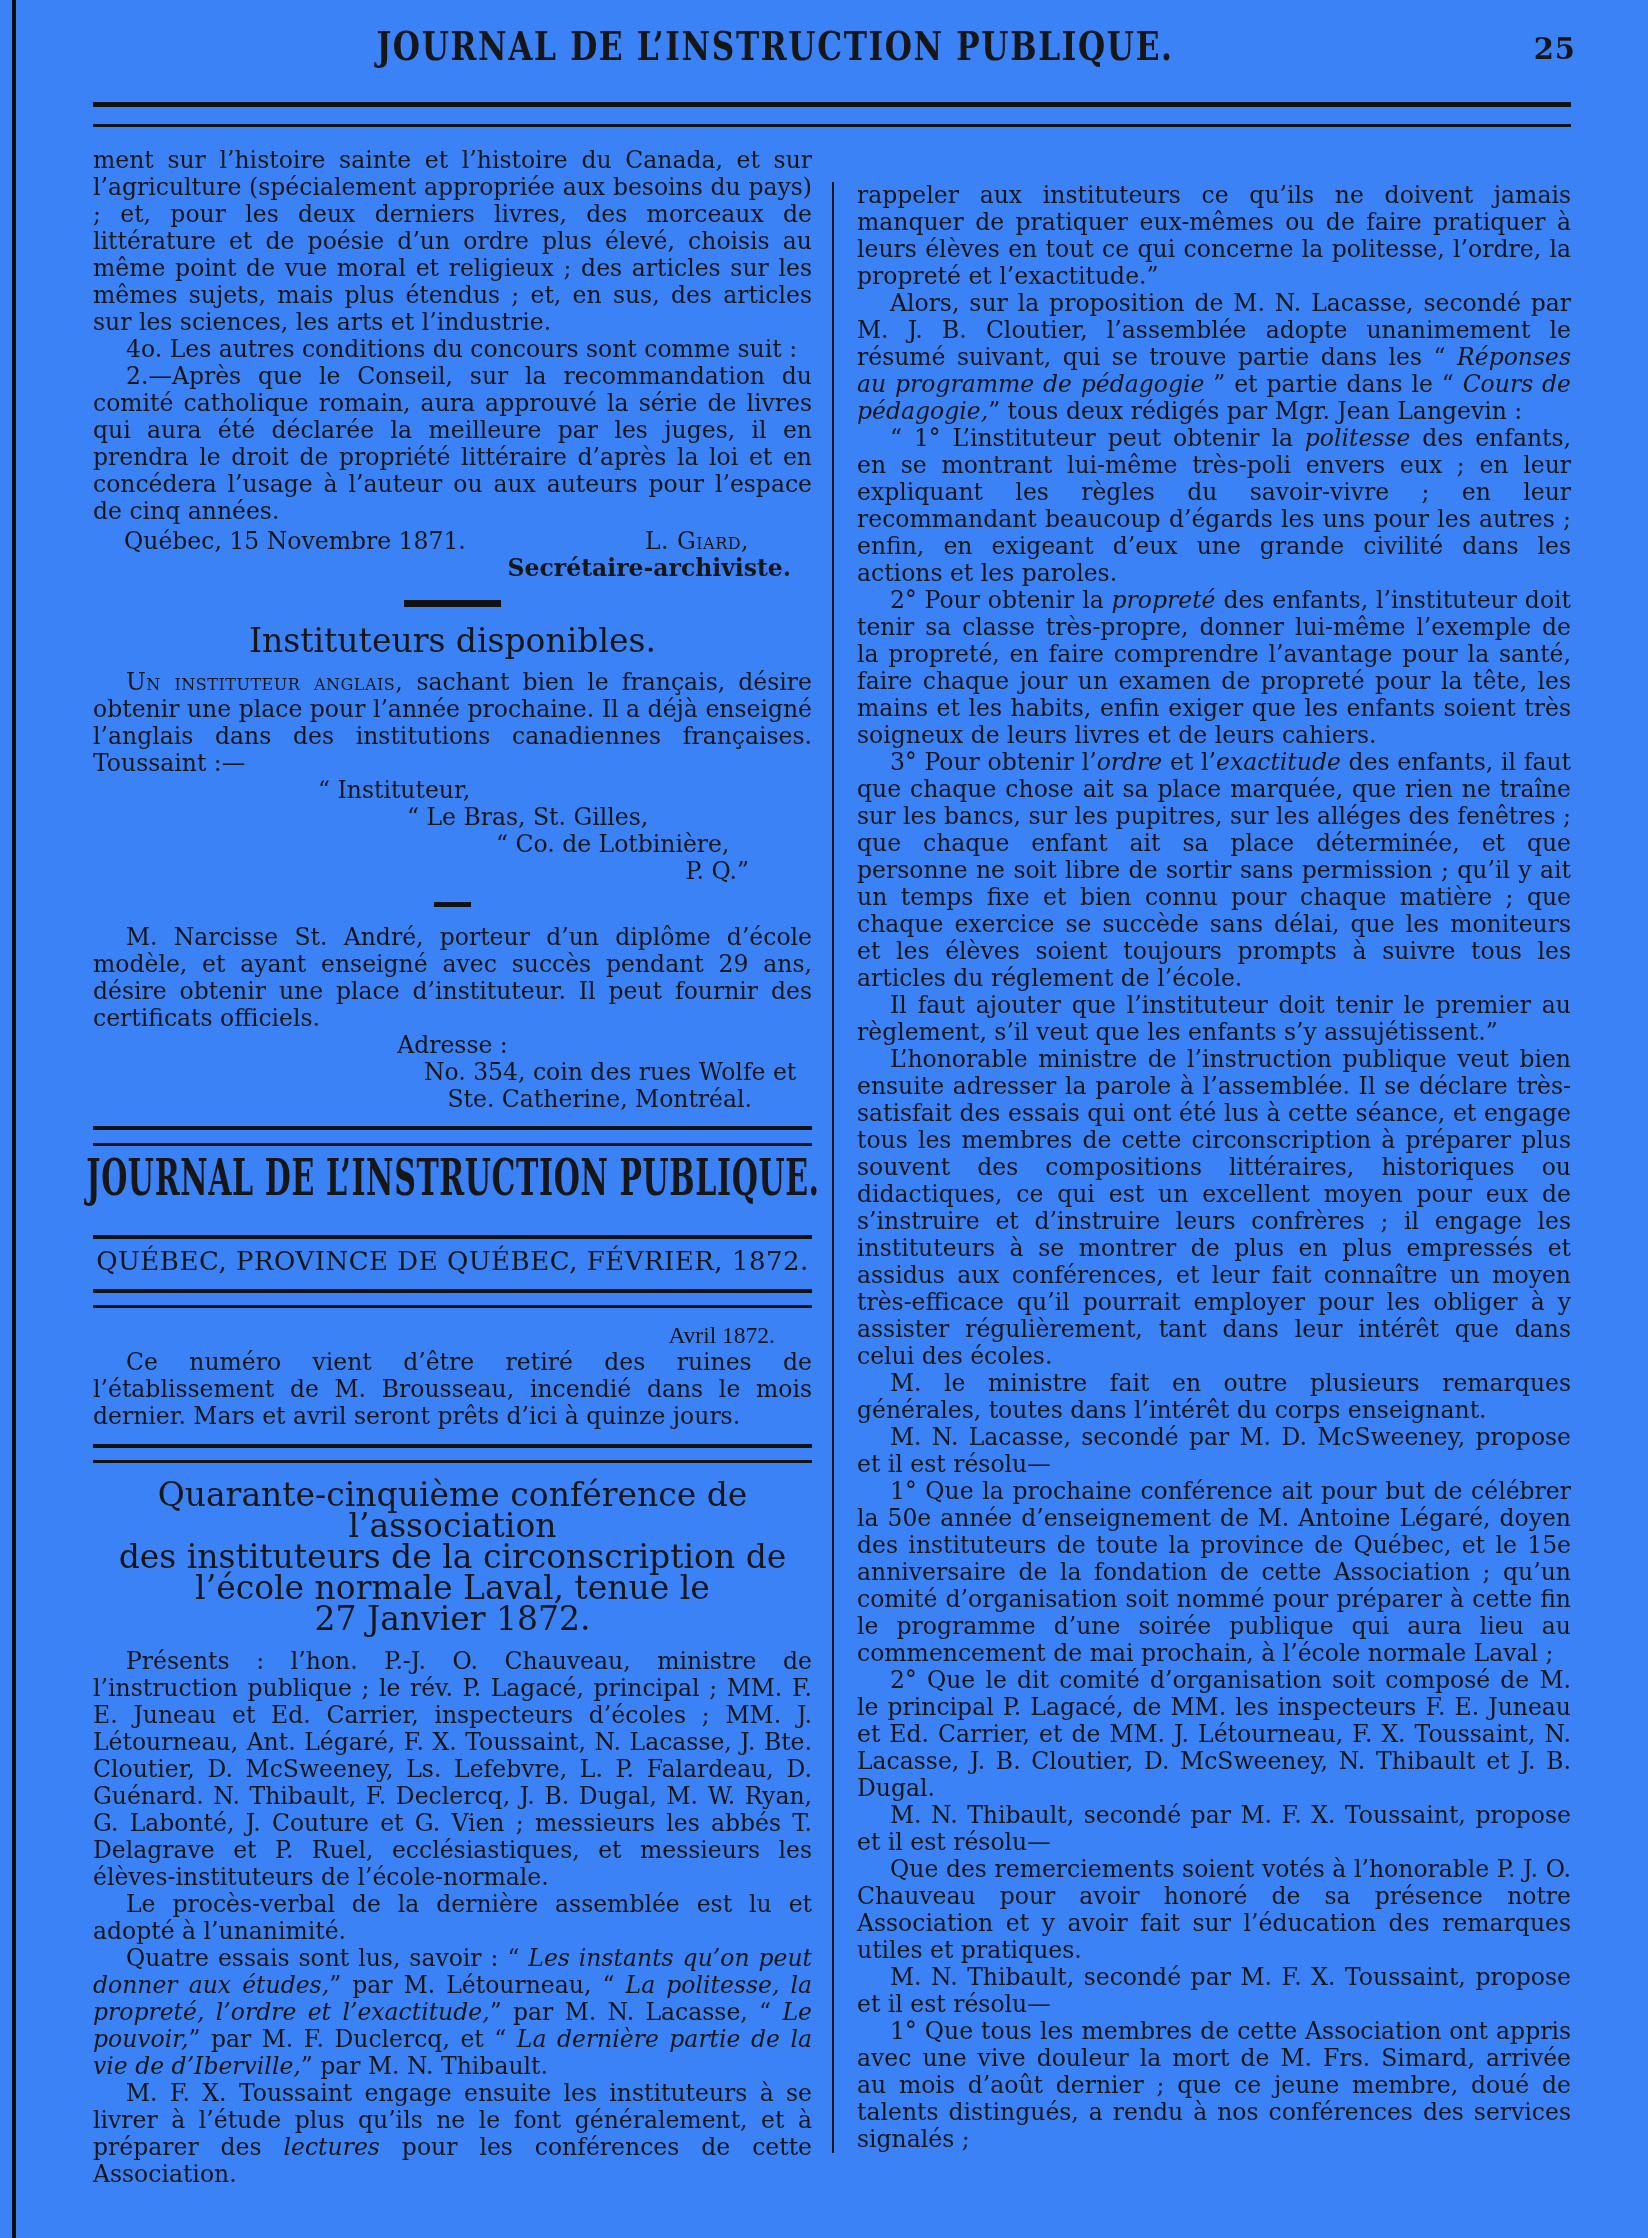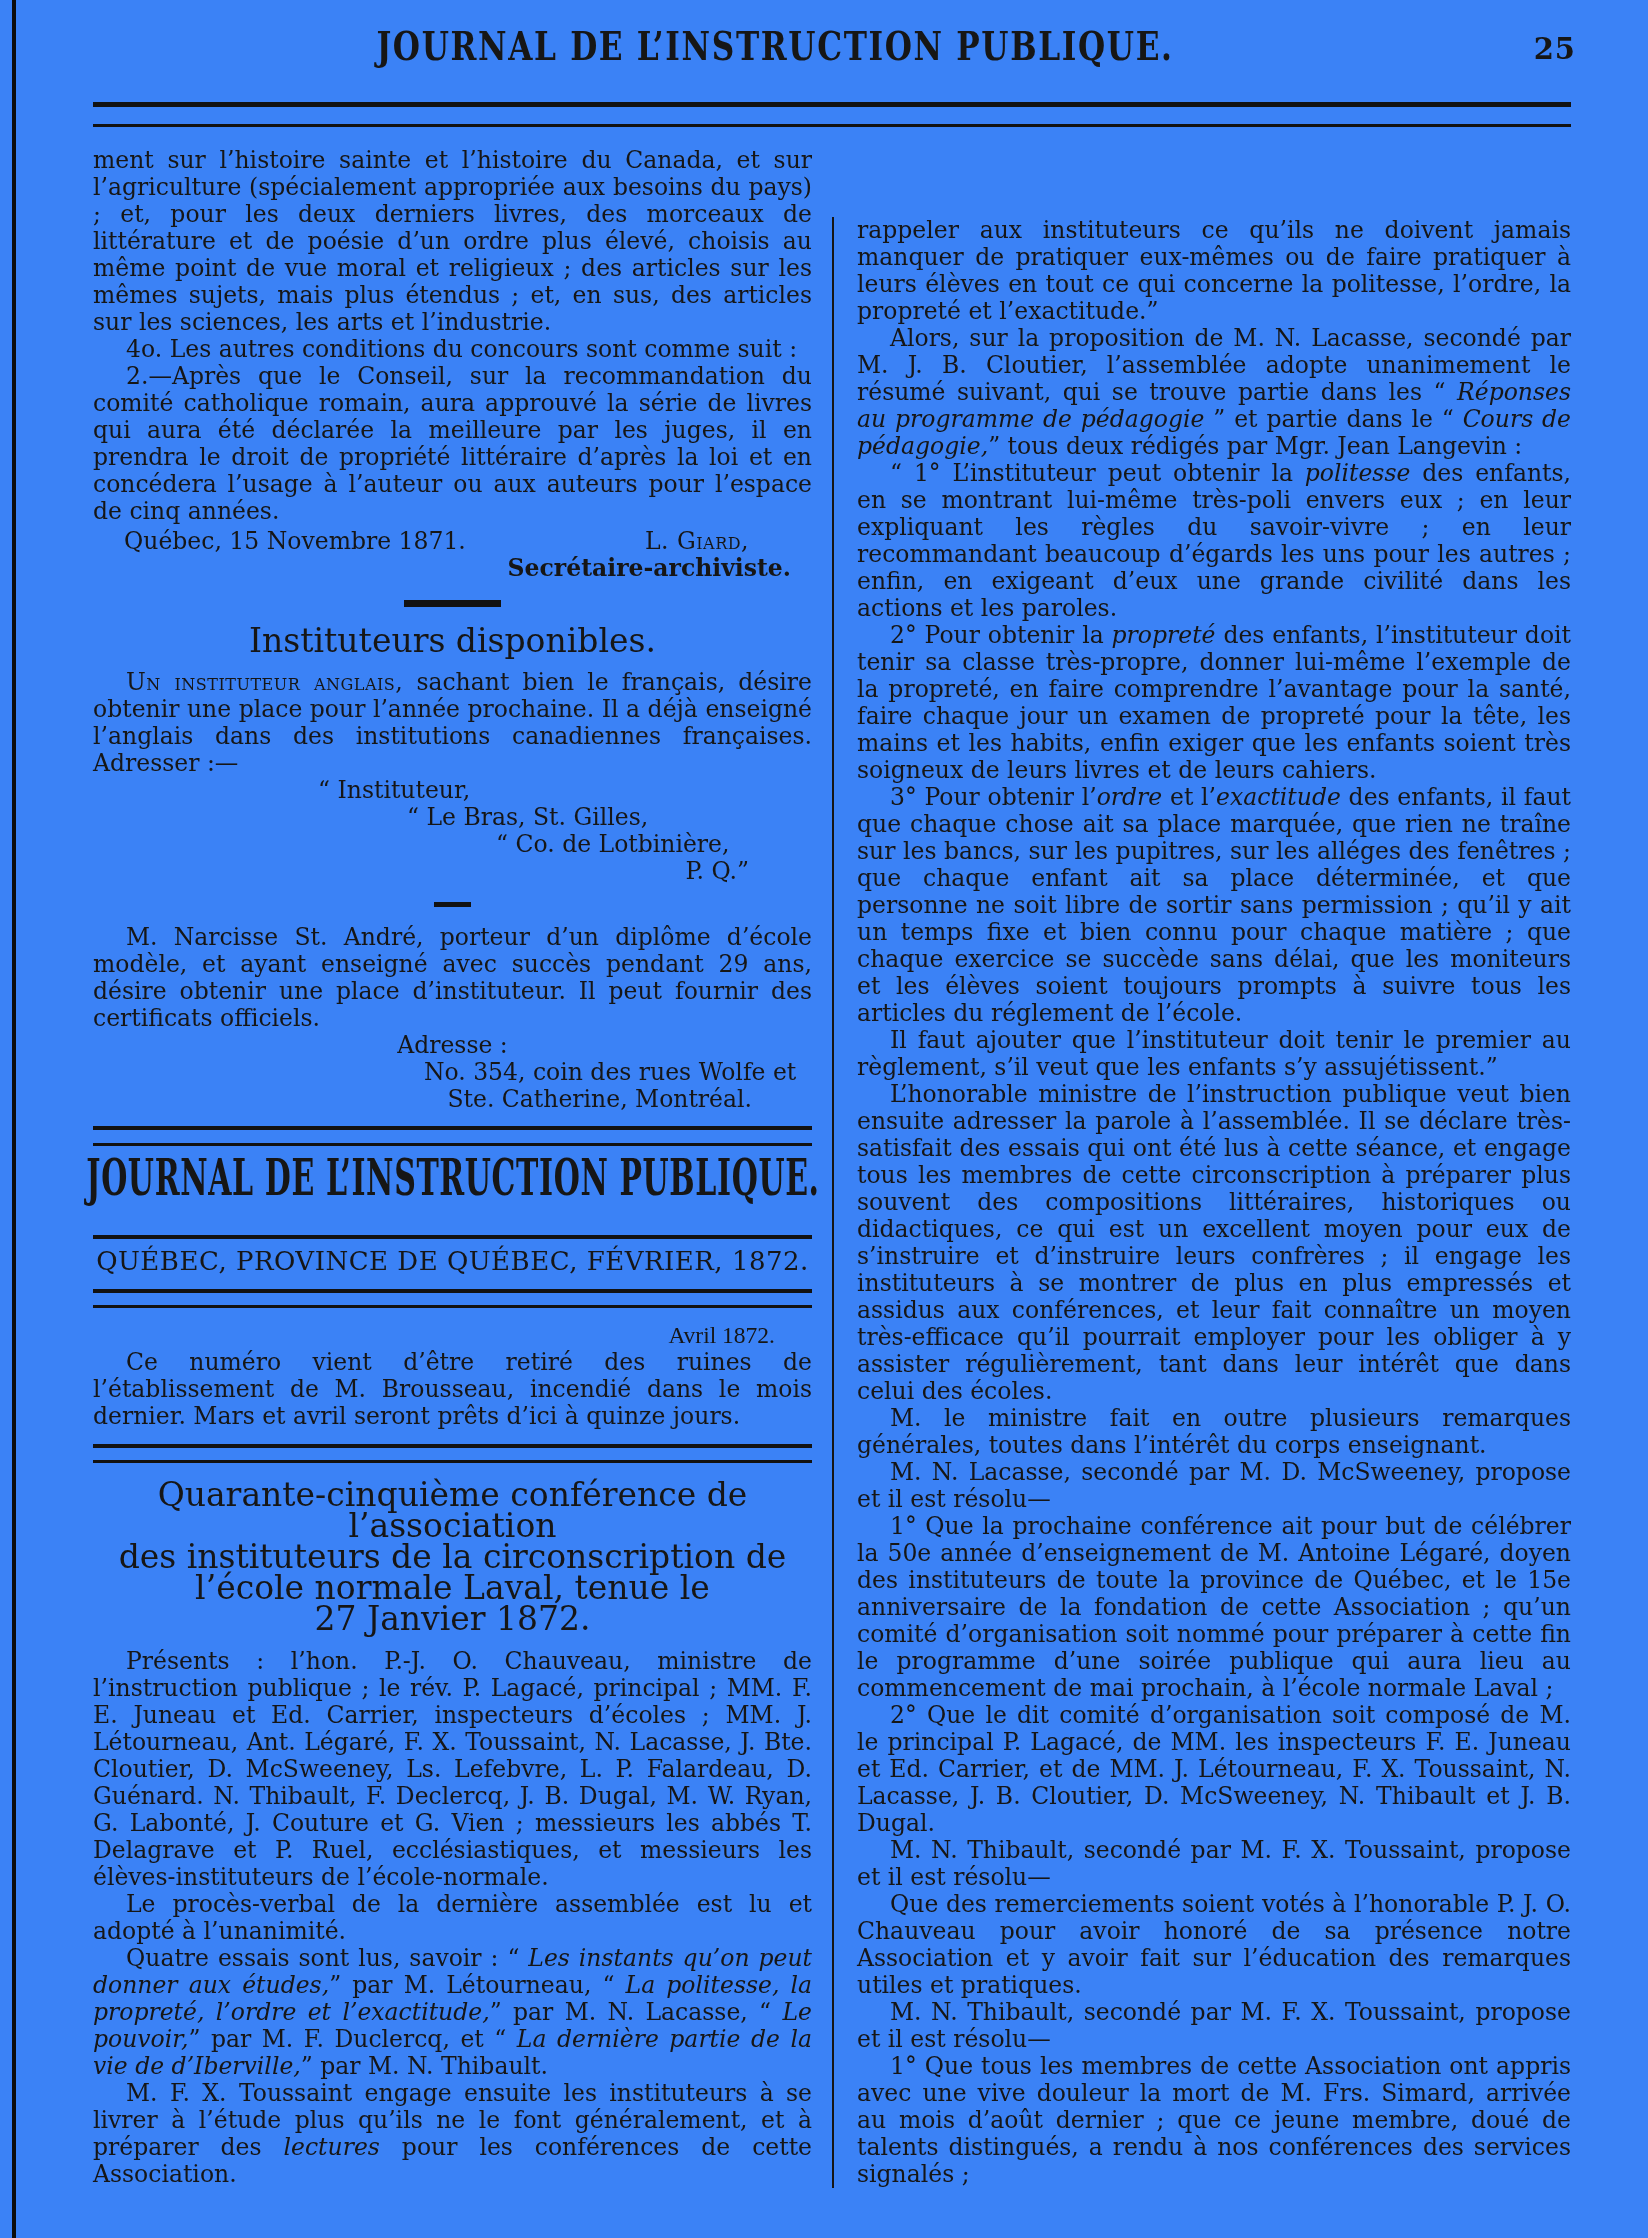--- a/index.html
+++ b/index.html
@@ -29,21 +29,21 @@
   }
   .header-rule{
     margin:0 78px 0 93px;
     height:16.7px;
     border-top:5.2px solid #121212;
     border-bottom:3.1px solid #121212;
   }
   .columns{
     display:flex;
     margin:20px 78px 0 93px;
-    align-items:flex-end;
+    align-items:center;
   }
   .col{width:50%;box-sizing:border-box;font-size:23.5px;line-height:27px;text-align:justify;}
   .col-left{padding-right:20px;}
   .col-right{border-left:2.1px solid #161616;padding-left:23px;}
 
   .para{margin:0;}
   .para.indent{text-indent:33px;}
   .seg-n{}
   .seg-i{font-style:italic;}
   .seg-sc{font-variant:small-caps;letter-spacing:0.5px;}
@@ -104,21 +104,21 @@
         <p class="para indent"><span class="seg-n">2.—Après que le Conseil, sur la recommandation du comité catholique romain, aura approuvé la série de livres qui aura été déclarée la meilleure par les juges, il en prendra le droit de propriété littéraire d’après la loi et en concédera l’usage à l’auteur ou aux auteurs pour l’espace de cinq années.</span></p>
         <div class="sigrow">
           <span>Québec, 15 Novembre 1871.</span>
           <span class="seg-sc">L. Giard,</span>
         </div>
         <div class="line align-right" style="padding-right: 21px; font-weight: bold;">Secrétaire-archiviste.</div>
         <div class="bar"></div>
         <div class="heading">
           <div>Instituteurs disponibles.</div>
         </div>
-        <p class="para indent"><span class="seg-sc">Un instituteur anglais,</span><span class="seg-n"> sachant bien le français, désire obtenir une place pour l’année prochaine.  Il a déjà enseigné l’anglais dans des institutions canadiennes françaises.  Adresser :—</span></p>
+        <p class="para indent"><span class="seg-sc">Un instituteur anglais,</span><span class="seg-n"> sachant bien le français, désire obtenir une place pour l’année prochaine.  Il a déjà enseigné l’anglais dans des institutions canadiennes françaises.  Toussaint :—</span></p>
         <div class="qline lvl1">“ Instituteur,</div>
         <div class="qline lvl2">“ Le Bras, St. Gilles,</div>
         <div class="qline lvl3">“ Co. de Lotbinière,</div>
         <div class="line align-right" style="padding-right: 63px;">P. Q.”</div>
         <div class="dashbar"></div>
         <p class="para indent"><span class="seg-n">M. Narcisse St. André, porteur d’un diplôme d’école modèle, et ayant enseigné avec succès pendant 29 ans, désire obtenir une place d’instituteur.  Il peut fournir des certificats officiels.</span></p>
         <div class="line align-center">Adresse :</div>
         <div class="line align-right" style="padding-right: 15.7px;">No. 354, coin des rues Wolfe et</div>
         <div class="line align-right" style="padding-right: 60px;">Ste. Catherine, Montréal.</div>
         <div class="rule2"></div>

